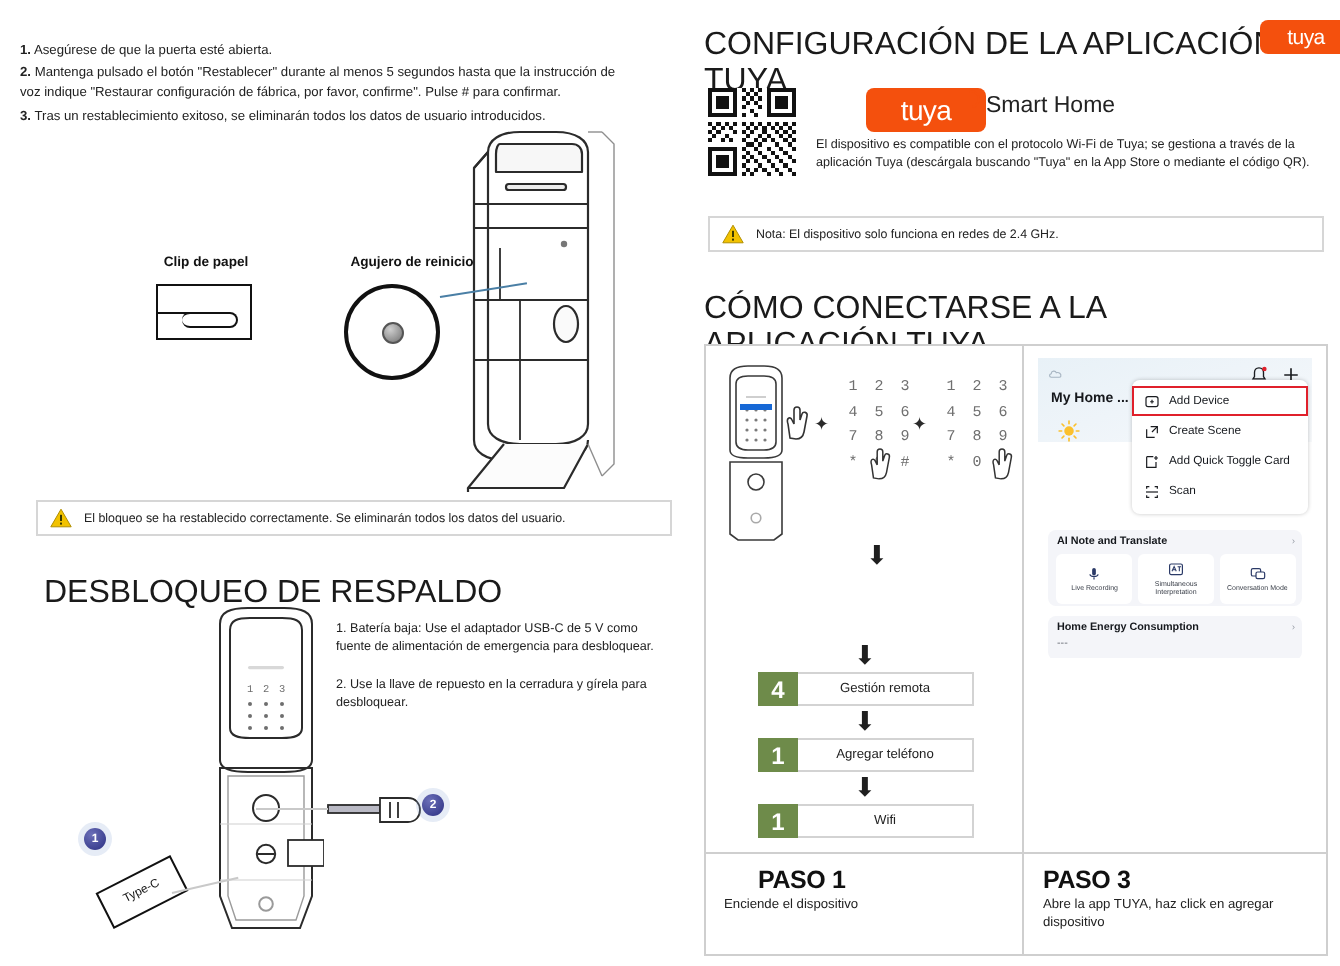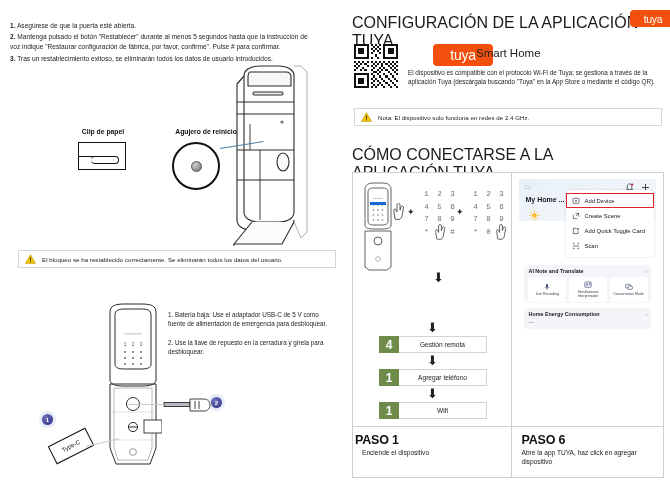--- a/index.html
+++ b/index.html
@@ -246,20 +246,21 @@
       <span class="warn-tri">
         <svg width="11" height="10" viewBox="0 0 11 10">
           <path d="M5.5 0.6 L10.6 9.4 L0.4 9.4 Z" fill="#F2C200" stroke="#b08e00" stroke-width="0.5"></path>
           <rect x="5" y="3.4" width="1" height="3.1" fill="#3a3a00"></rect>
           <rect x="5" y="7.3" width="1" height="1" fill="#3a3a00"></rect>
         </svg>
       </span>
       <span>El bloqueo se ha restablecido correctamente. Se eliminarán todos los datos del usuario.</span>
     </div>
 
+    <div class="sec-title" style="position:absolute;left:14px;top:288px;width:300px;">DESBLOQUEO DE RESPALDO</div>
 
     <div class="para" style="position:absolute;left:160px;top:310px;width:170px;">1. Batería baja: Use el adaptador USB-C de 5 V como fuente de alimentación de emergencia para desbloquear.</div>
     <div class="para" style="position:absolute;left:160px;top:338px;width:170px;">2. Use la llave de repuesto en la cerradura y gírela para desbloquear.</div>
 
     <svg class="lock-svg" style="position:absolute;left:96px;top:302px;" width="58" height="86" viewBox="0 0 58 86">
       <g fill="none" stroke="#2b2b2b" stroke-width="1">
         <path d="M6 10 C6 4 11 2 20 2 L38 2 C47 2 52 4 52 10 L52 78 C52 82 47 84 38 84 L20 84 C11 84 6 82 6 78 Z"></path>
         <path d="M11 13 C11 8 15 7 21 7 L37 7 C43 7 47 8 47 13 L47 62 C47 66 43 67 37 67 L21 67 C15 67 11 66 11 62 Z"></path>
         <rect x="20" y="31" width="18" height="1.6" rx="0.8" fill="#d8d8d8" stroke="none"></rect>
       </g>
@@ -348,21 +349,21 @@
         <path d="M8 18h1v1H8zM12 18h1v1h-1zM15 18h1v1h-1zM18 18h1v1h-1z"></path>
         <path d="M9 19h1v1H9zM11 19h1v1h-1zM13 19h1v1h-1zM16 19h1v1h-1zM19 19h1v1h-1z"></path>
         <path d="M8 20h1v1H8zM10 20h1v1h-1zM14 20h1v1h-1zM17 20h1v1h-1zM20 20h1v1h-1z"></path>
       </g>
     </svg>
 
     <div class="tuya-logo tuya-lg" style="position:absolute;left:56px;top:44px;">
       <span class="tword">tuya</span>
       <span class="tdot" style="width:9px;height:9px;right:3px;top:1px;transform:rotate(35deg);"></span>
     </div>
-    <div class="smart-home-label" style="position:absolute;left:124px;top:47px;">Smart Home</div>
+    <div class="smart-home-label" style="position:absolute;left:141px;top:47px;">Smart Home</div>
 
     <div class="para" style="position:absolute;left:56px;top:68px;width:254px;">El dispositivo es compatible con el protocolo Wi-Fi de Tuya; se gestiona a través de la aplicación Tuya (descárgala buscando "Tuya" en la App Store o mediante el código QR).</div>
 
     <div class="notice" style="position:absolute;left:2px;top:108px;width:308px;height:18px;">
       <span class="warn-tri">
         <svg width="11" height="10" viewBox="0 0 11 10">
           <path d="M5.5 0.6 L10.6 9.4 L0.4 9.4 Z" fill="#F2C200" stroke="#b08e00" stroke-width="0.5"></path>
           <rect x="5" y="3.4" width="1" height="3.1" fill="#3a3a00"></rect>
           <rect x="5" y="7.3" width="1" height="1" fill="#3a3a00"></rect>
         </svg>
@@ -463,21 +464,21 @@
             <div class="step-lab">Agregar teléfono</div>
           </div>
           <div class="arrow-down" style="position:absolute;left:74px;top:214px;">⬇</div>
 
           <div class="step-row" style="position:absolute;left:26px;top:229px;">
             <div class="step-num">1</div>
             <div class="step-lab">Wifi</div>
           </div>
 
           <div class="panel-divider-h" style="top:253px;"></div>
-          <div class="paso-title" style="position:absolute;left:2px;top:260px;">PASO 1</div>
+          <div class="paso-title" style="position:absolute;left:26px;top:260px;">PASO 1</div>
           <div class="paso-sub" style="position:absolute;left:9px;top:276px;width:140px;">Enciende el dispositivo</div>
         </div>
 
         <div class="panel-half panel-right">
 
           <div class="phone">
             <div class="phone-hdr">
               <div class="hdr-icons">
                 <svg width="9" height="9" viewBox="0 0 12 12">
                   <path d="M6 1.2 C4 1.2 3 2.6 3 4.4 L3 7 L2 8.6 L10 8.6 L9 7 L9 4.4 C9 2.6 8 1.2 6 1.2 Z" fill="none" stroke="#1a1c20" stroke-width="0.9"></path>
@@ -574,20 +575,20 @@
             <div class="energy-card">
               <div style="display:flex;justify-content:space-between;align-items:center;">
                 <span class="energy-title">Home Energy Consumption</span>
                 <span class="chev">›</span>
               </div>
               <div class="energy-val">---</div>
             </div>
           </div>
 
           <div class="panel-divider-h" style="top:253px;"></div>
-          <div class="paso-title" style="position:absolute;left:9px;top:260px;">PASO 6</div>
+          <div class="paso-title" style="position:absolute;left:9px;top:260px;">PASO 3</div>
           <div class="paso-sub" style="position:absolute;left:9px;top:276px;width:134px;">Abre la app TUYA, haz click en agregar dispositivo</div>
         </div>
 
       </div>
     </div>
   </div>
 </div>
 
 </body></html>

